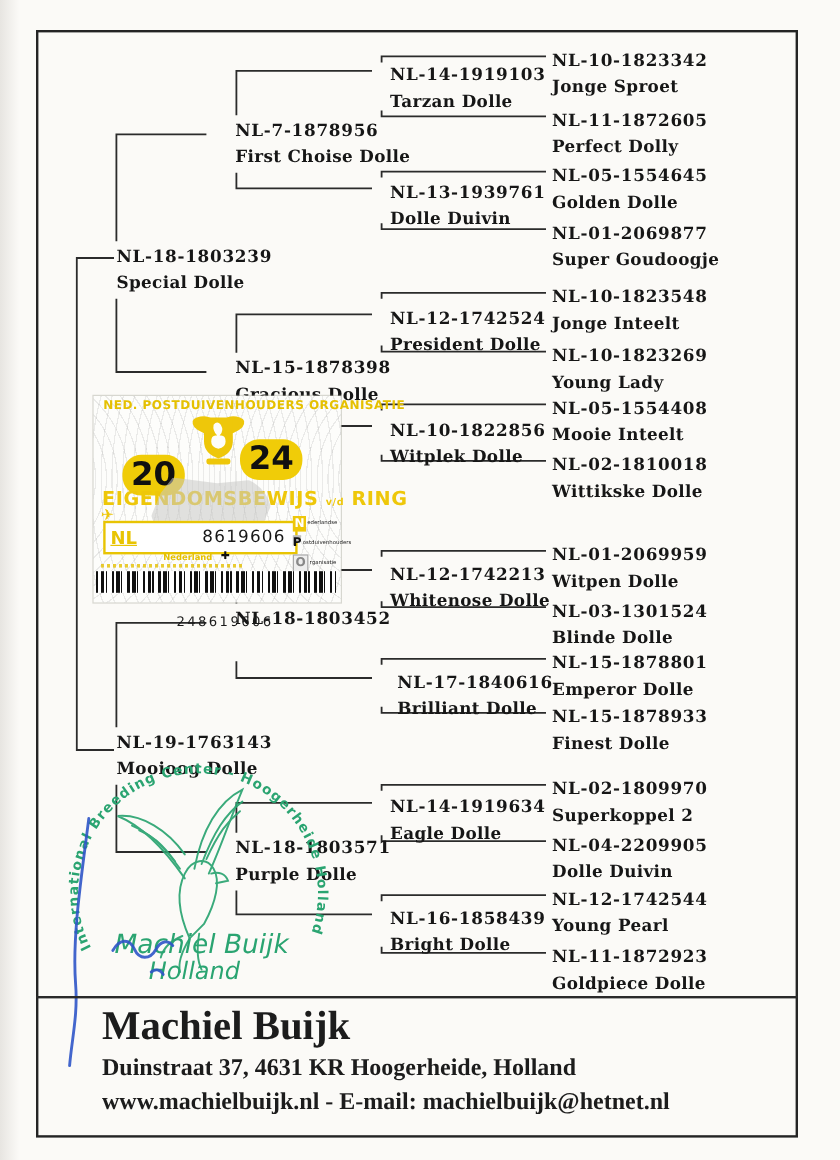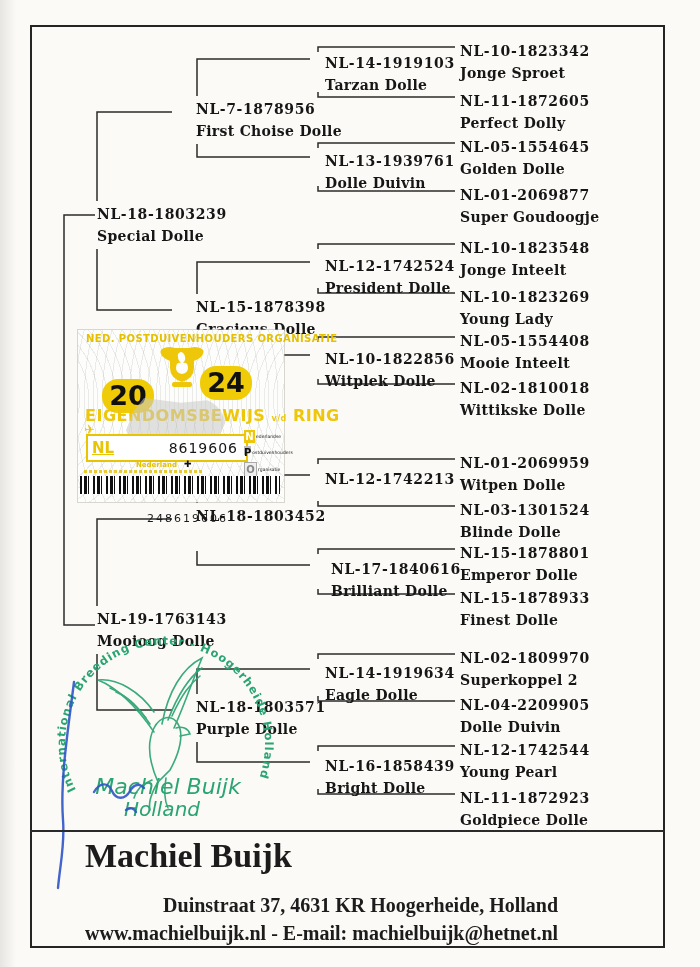--- a/index.html
+++ b/index.html
@@ -56,21 +56,21 @@
   .tinyprint{position:absolute;left:6px;top:140px;width:120px;height:3px;
     background:repeating-linear-gradient(90deg,#e5c000 0 3px,transparent 3px 5px);opacity:.8;}
   .barcode{position:absolute;left:2px;top:146px;width:200px;height:18px;background:#fff;
     background-image:repeating-linear-gradient(90deg,#101010 0 2px,#fff 2px 4px,#101010 4px 7px,#fff 7px 8px,#101010 8px 9px,#fff 9px 13px);}
   .bc-num{position:absolute;left:0;top:182px;width:150px;text-align:right;color:#1a1a1a;
     font-size:11px;letter-spacing:2px;}
   
   .footer{position:absolute;left:85px;top:836px;color:#1c1c1c;
     font-family:"Liberation Serif", serif;font-weight:bold;}
   .footer .name{font-size:34px;line-height:40px;}
-  .footer .addr{font-size:20px;line-height:28px;margin-top:15px;text-align:right;}
+  .footer .addr{font-size:20px;line-height:28px;margin-top:0;}
   .footer .web{font-size:20px;line-height:28px;}
   .stamp-wrap{position:absolute;left:40px;top:632px;pointer-events:none;}
   .sig-wrap{position:absolute;left:30px;top:640px;pointer-events:none;}
 </style>
 </head>
 <body>
 
 <div class="scan-edge"></div>
 <div class="page-border"></div>
 
@@ -148,20 +148,21 @@
 <div class="node" style="left:325px;top:255px">
   <div class="ring">NL-12-1742524</div>
   <div class="nm">President Dolle</div>
 </div>
 <div class="node" style="left:325px;top:348px">
   <div class="ring">NL-10-1822856</div>
   <div class="nm">Witplek Dolle</div>
 </div>
 <div class="node" style="left:325px;top:468px">
   <div class="ring">NL-12-1742213</div>
+  <div class="nm">Whitenose Dolle</div>
 </div>
 <div class="node" style="left:331px;top:558px">
   <div class="ring">NL-17-1840616</div>
   <div class="nm">Brilliant Dolle</div>
 </div>
 <div class="node" style="left:325px;top:662px">
   <div class="ring">NL-14-1919634</div>
   <div class="nm">Eagle Dolle</div>
 </div>
 <div class="node" style="left:325px;top:755px">

